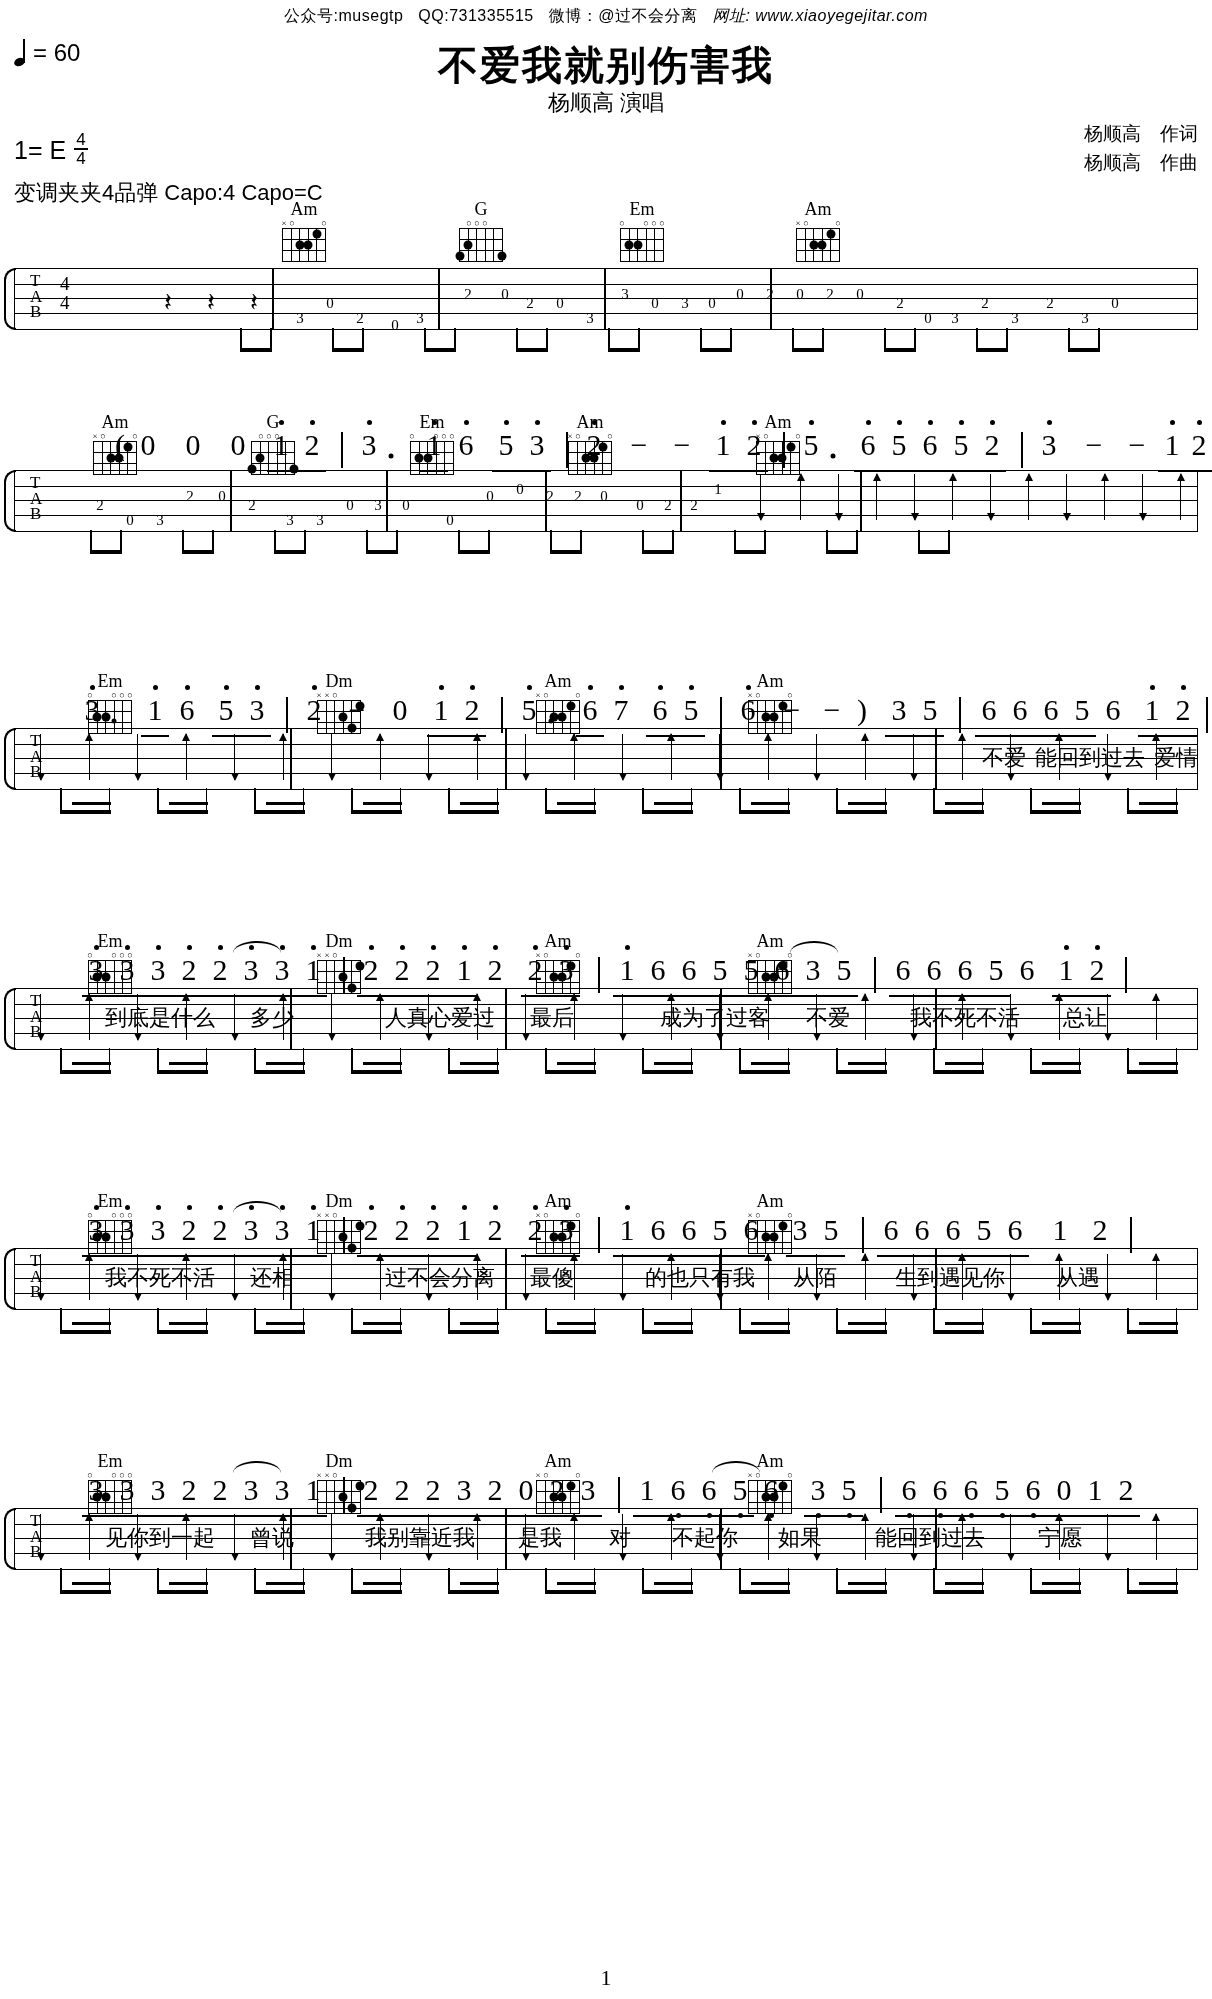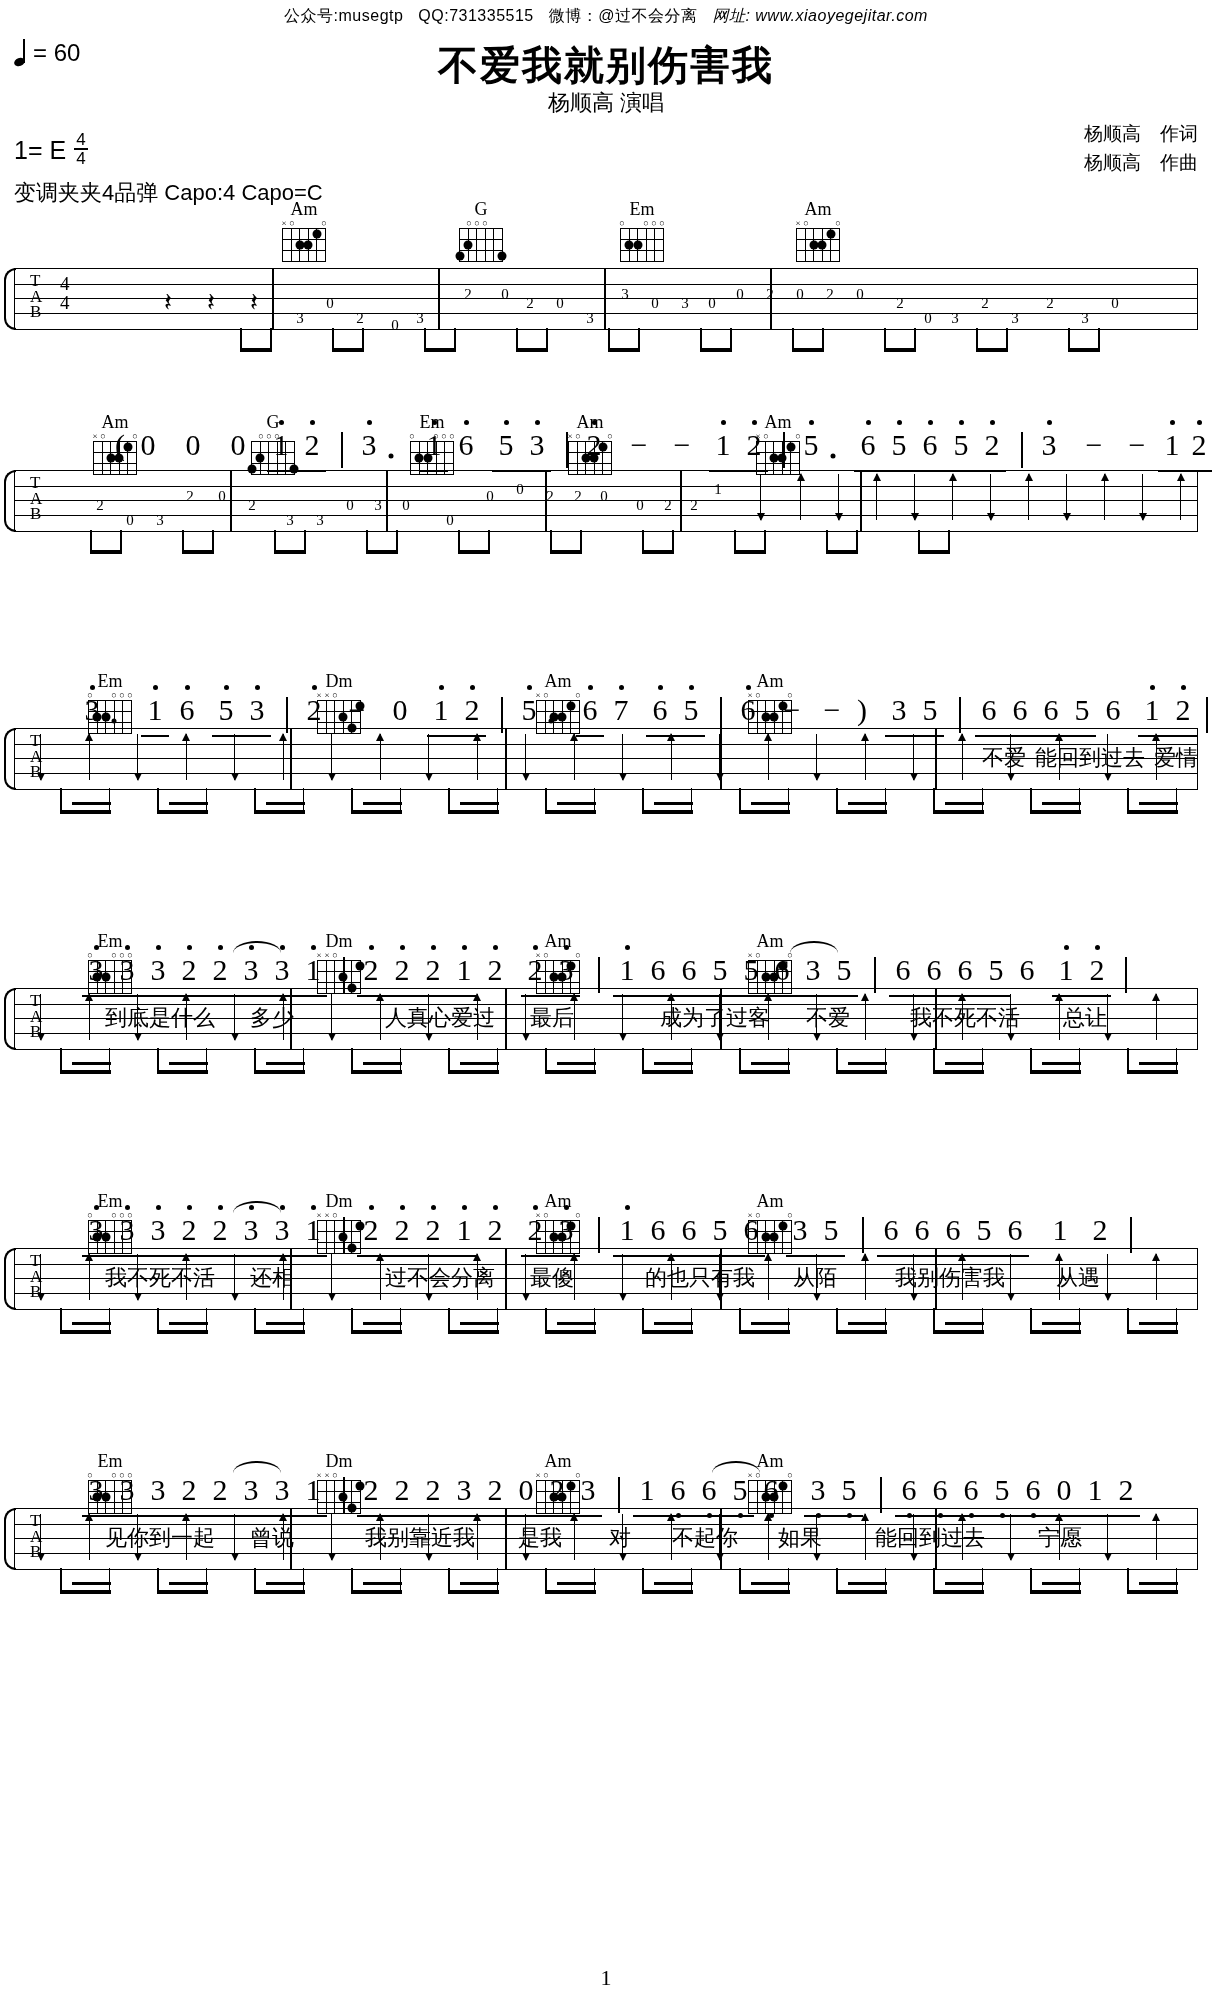--- a/index.html
+++ b/index.html
@@ -1160,21 +1160,21 @@
       <div class="ul1" style="left: 786px; top: 40px; width: 59px;"></div>
       <div class="ul1" style="left: 877px; top: 40px; width: 152px;"></div>
       <div class="slur" style="left: 233px; top: -14px; width: 48px;"></div>
     </div>
     <div class="lyr" style="left: 160px; top: 1263px;">我不死不活</div>
     <div class="lyr" style="left: 272px; top: 1263px;">还相</div>
     <div class="lyr" style="left: 440px; top: 1263px;">过不会分离</div>
     <div class="lyr" style="left: 552px; top: 1263px;">最傻</div>
     <div class="lyr" style="left: 700px; top: 1263px;">的也只有我</div>
     <div class="lyr" style="left: 815px; top: 1263px;">从陌</div>
-    <div class="lyr" style="left: 950px; top: 1263px;">我别伤害我</div>
+    <div class="lyr" style="left: 950px; top: 1263px;">生到遇见你</div>
     <div class="lyr" style="left: 1078px; top: 1263px;">从遇</div>
     <div class="jrow" style="top: 1475px;">
       <div class="jn" style="left: 96px; top: 0px;"><span class="core">3</span></div>
       <div class="jn" style="left: 127px; top: 0px;"><span class="core">3</span></div>
       <div class="jn" style="left: 158px; top: 0px;"><span class="core">3</span></div>
       <div class="jn" style="left: 189px; top: 0px;"><span class="core">2</span></div>
       <div class="jn" style="left: 220px; top: 0px;"><span class="core">2</span></div>
       <div class="jn" style="left: 251px; top: 0px;"><span class="core">3</span></div>
       <div class="jn" style="left: 282px; top: 0px;"><span class="core">3</span></div>
       <div class="jn" style="left: 313px; top: 0px;"><span class="core">1</span></div>

